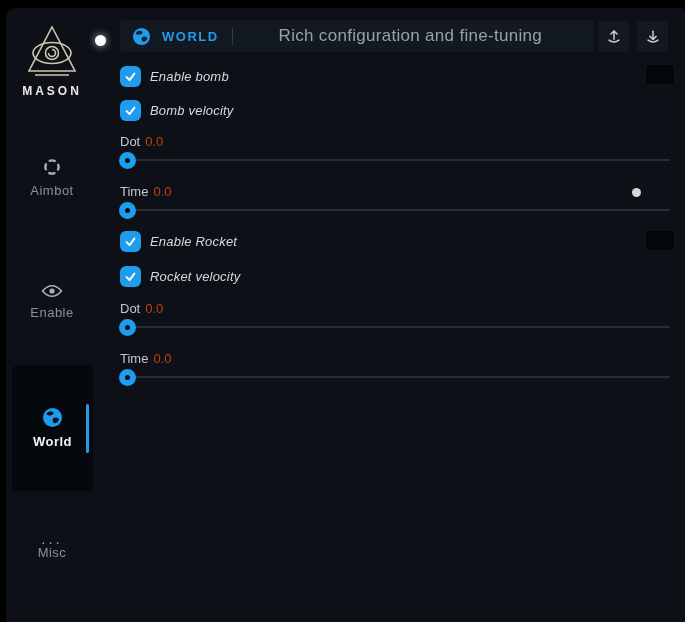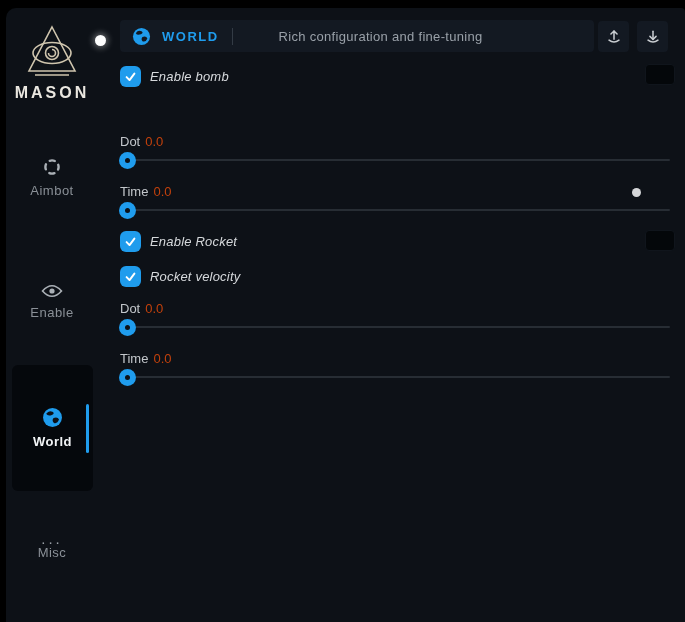--- a/index.html
+++ b/index.html
@@ -7,21 +7,21 @@
     font-family:"Liberation Sans", sans-serif; }
   #stage { position:relative; width:685px; height:622px; background:#000; }
 
   #window { position:absolute; left:6px; top:8px; width:679px; height:614px;
     background:#0d1117; border-radius:10px 4px 0 0; }
 
   
   .sidebar { position:absolute; left:0; top:0; width:114px; height:614px; }
   .logo-wrap { position:absolute; left:20px; top:16px; width:52px; height:56px; }
   .logo-label { position:absolute; left:2px; top:76px; width:88px; text-align:center;
-    color:#eae7e0; font-size:16px; font-weight:bold; letter-spacing:3px; }
+    color:#eae7e0; font-size:12px; font-weight:bold; letter-spacing:3px; }
 
   .nav-item { position:absolute; left:4px; width:84px; text-align:center; cursor:pointer; }
   .nav-icon { display:block; margin:0 auto 6px auto; }
   .nav-label { color:#8a9097; font-size:13px; letter-spacing:0.5px;text-align:center; }
 
   .nav-aimbot  { top:149px; }
   .nav-visuals { top:275px; }
   .nav-world   { top:357px; left:6px; width:81px; height:126px;
     background:#05080c; border-radius:6px; }
   .nav-world .nav-icon { margin-top:42px; }
@@ -32,21 +32,21 @@
   .active-indicator { position:absolute; left:80px; top:396px; width:3px; height:49px;
     background:#1f9ced; border-radius:2px; }
 
   
   .header-strip { position:absolute; left:114px; top:12px; width:474px; height:32px;
     background:#131922; border-radius:4px; display:flex; align-items:center;
     padding:0 12px; }
   .header-title { color:#1f9ced; font-size:13px; font-weight:bold;
     letter-spacing:1.5px; margin-left:11px; }
   .header-divider { width:1px; height:17px; background:#333b45; margin:0 13px; }
-  .header-subtitle { color:#99a0a8; font-size:13px; letter-spacing:0.3px;padding-left:33px; }
+  .header-subtitle { color:#99a0a8; font-size:17px; letter-spacing:0.3px;padding-left:33px; }
 
   .icon-btn { position:absolute; top:13px; width:31px; height:31px; background:#131922;
     border-radius:4px; display:flex; align-items:center; justify-content:center;
     cursor:pointer; }
   .btn-upload { left:592px; }
   .btn-download { left:631px; }
 
   
   .check-row { position:absolute; left:114px; height:21px; display:flex;
     align-items:center;font-style:italic; }
@@ -151,20 +151,28 @@
     <div class="check-row" style="top:58px;">
       <div class="checkbox">
         <svg width="13" height="13" viewBox="0 0 20 20" fill="none" stroke="#fff" stroke-width="3" stroke-linecap="round" stroke-linejoin="round">
             <path d="M4 11 L8.5 15.5 L16 5.5"></path>
           </svg>
       </div>
       <span class="check-label">Enable bomb</span>
     </div>
     <div class="swatch" style="top:56px;"></div>
 
+    <div class="check-row" style="top:92px;">
+      <div class="checkbox">
+        <svg width="13" height="13" viewBox="0 0 20 20" fill="none" stroke="#fff" stroke-width="3" stroke-linecap="round" stroke-linejoin="round">
+            <path d="M4 11 L8.5 15.5 L16 5.5"></path>
+          </svg>
+      </div>
+      <span class="check-label">Bomb velocity</span>
+    </div>
 
     <div class="slider-label" style="top:126px;"><span>Dot</span><b>0.0</b></div>
     <div class="slider-track" style="top:151px;"></div>
     <div class="slider-thumb" style="left:113px; top:144px;"></div>
 
     <div class="slider-label" style="top:176px;"><span>Time</span><b>0.0</b></div>
     <div class="slider-track" style="top:201px;"></div>
     <div class="slider-thumb" style="left:113px; top:194px;"></div>
 
     <div class="check-row" style="top:223px;">

